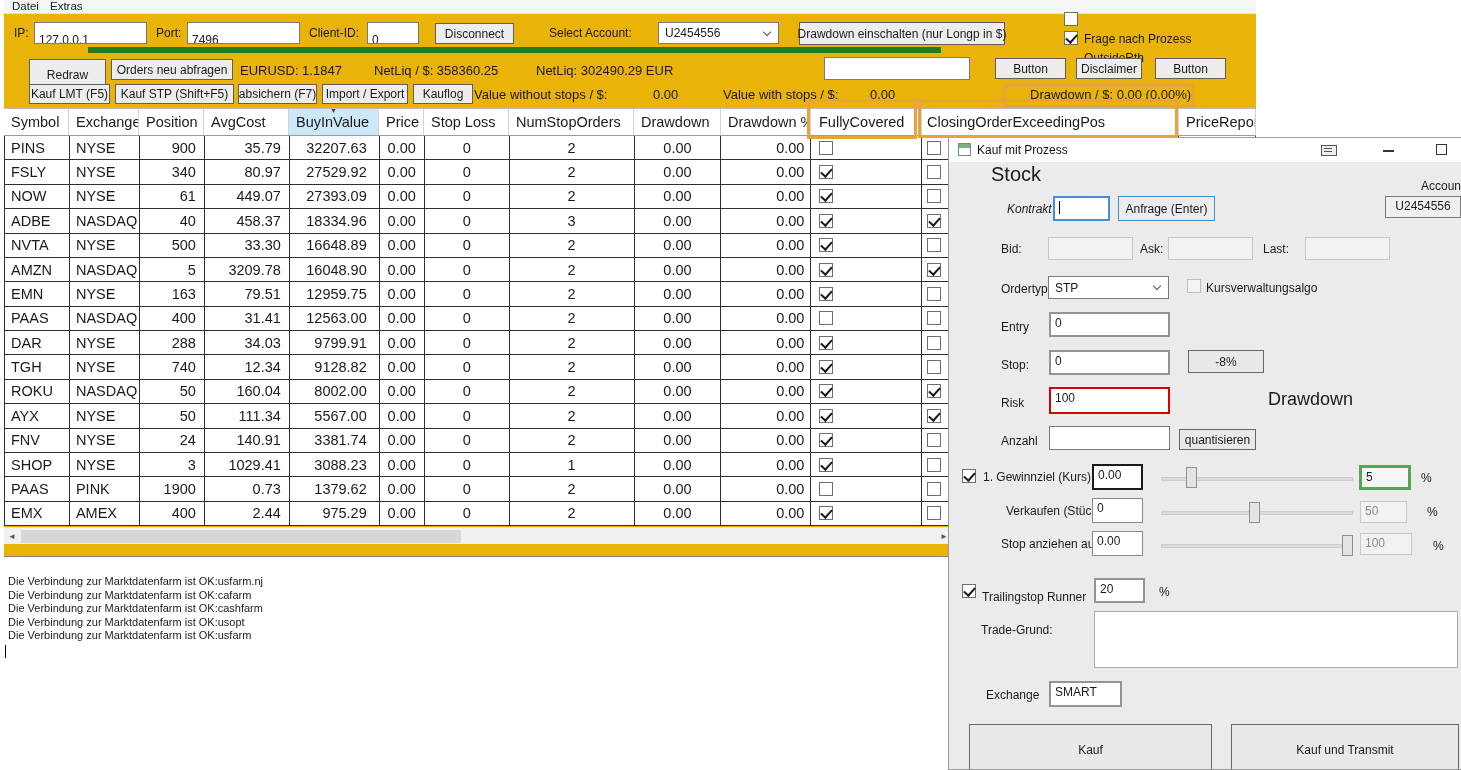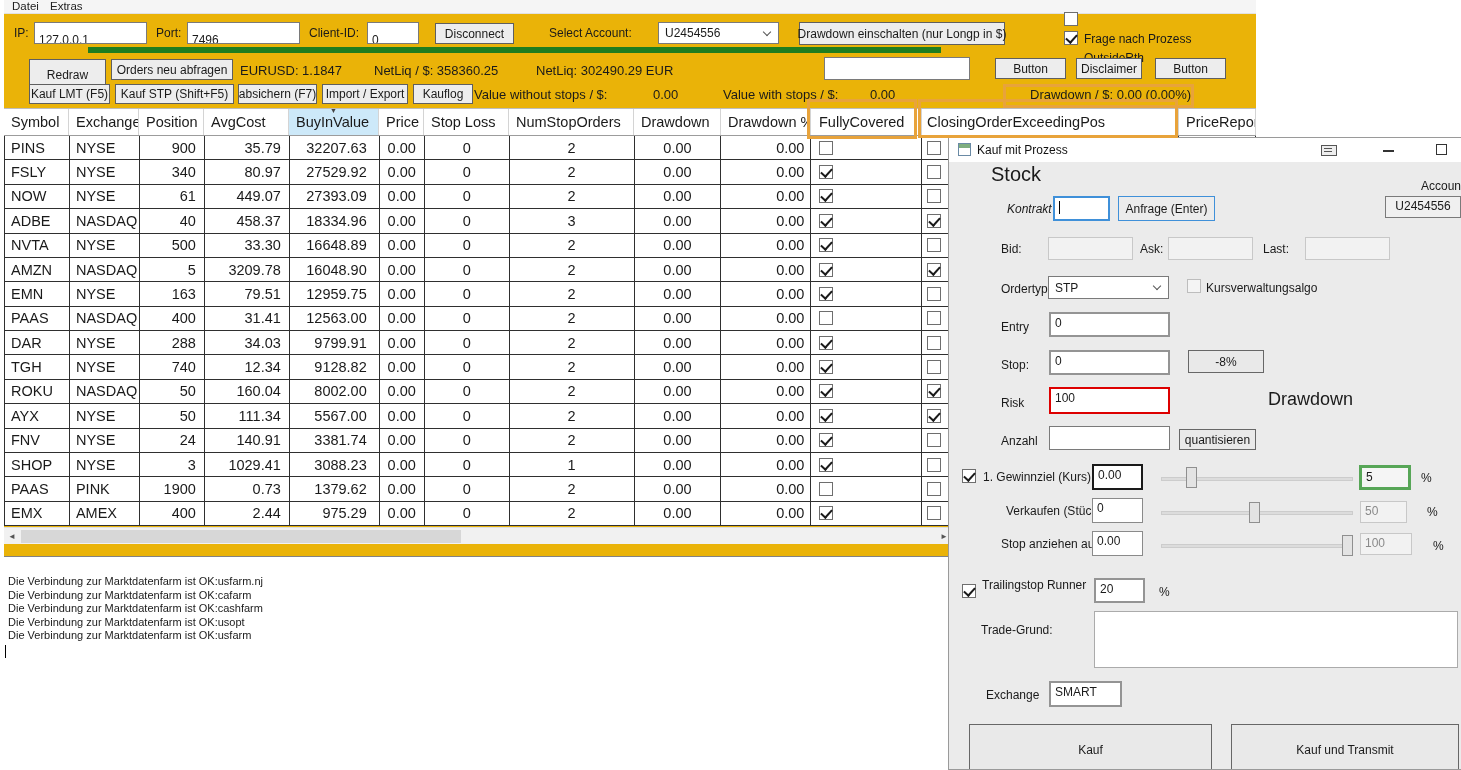--- a/index.html
+++ b/index.html
@@ -533,21 +533,21 @@
     <div class="pct" style="left:478px; top:367px;">%</div>
 
     <div class="d-lbl" style="left:52px; top:399px;">Stop anziehen auf:</div>
     <div class="d-tbx" style="left:143px; top:393px; width:51px; height:25px; border:1px solid #8a8a8a;">0.00</div>
     <div class="track" style="top:406px;"></div>
     <div class="thumb" style="left:393px; top:397px;"></div>
     <div class="d-tbx dis" style="left:411px; top:395px; width:52px; height:22px;">100</div>
     <div class="pct" style="left:484px; top:401px;">%</div>
 
     <div class="cb checked" style="position:absolute; left:13px; top:446px;"></div>
-    <div class="d-lbl" style="left:33px; top:440px;">Trailingstop Runner</div>
+    <div class="d-lbl" style="left:33px; top:452px;">Trailingstop Runner</div>
     <div class="d-tbx" style="left:145px; top:440px; width:51px; height:25px; border:2px solid #949494;">20</div>
     <div class="pct" style="left:210px; top:447px;">%</div>
 
     <div class="d-lbl" style="left:32px; top:485px;">Trade-Grund:</div>
     <div class="d-tbx" style="left:145px; top:473px; width:364px; height:57px; border:1px solid #ababab;"></div>
 
     <div class="d-lbl" style="left:37px; top:550px;">Exchange</div>
     <div class="d-tbx" style="left:100px; top:543px; width:73px; height:26px; border:2px solid #949494;">SMART</div>
 
     <div class="d-btn" style="left:20px; top:586px; width:243px; height:60px; align-items:flex-start; padding-top:18px;">Kauf</div>

